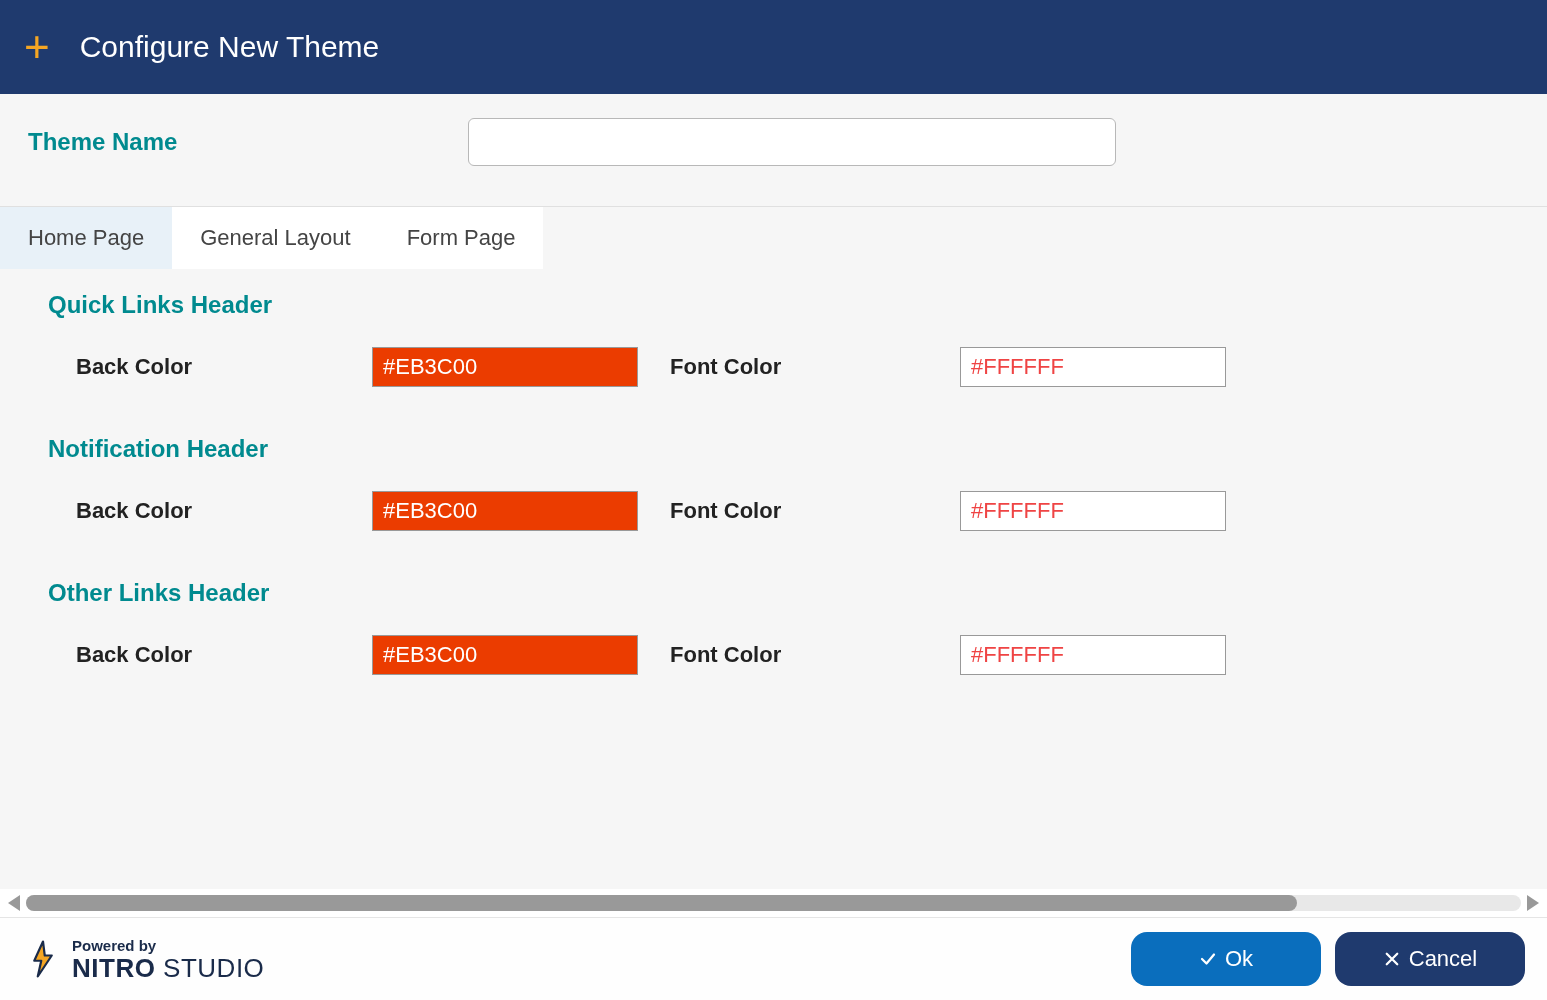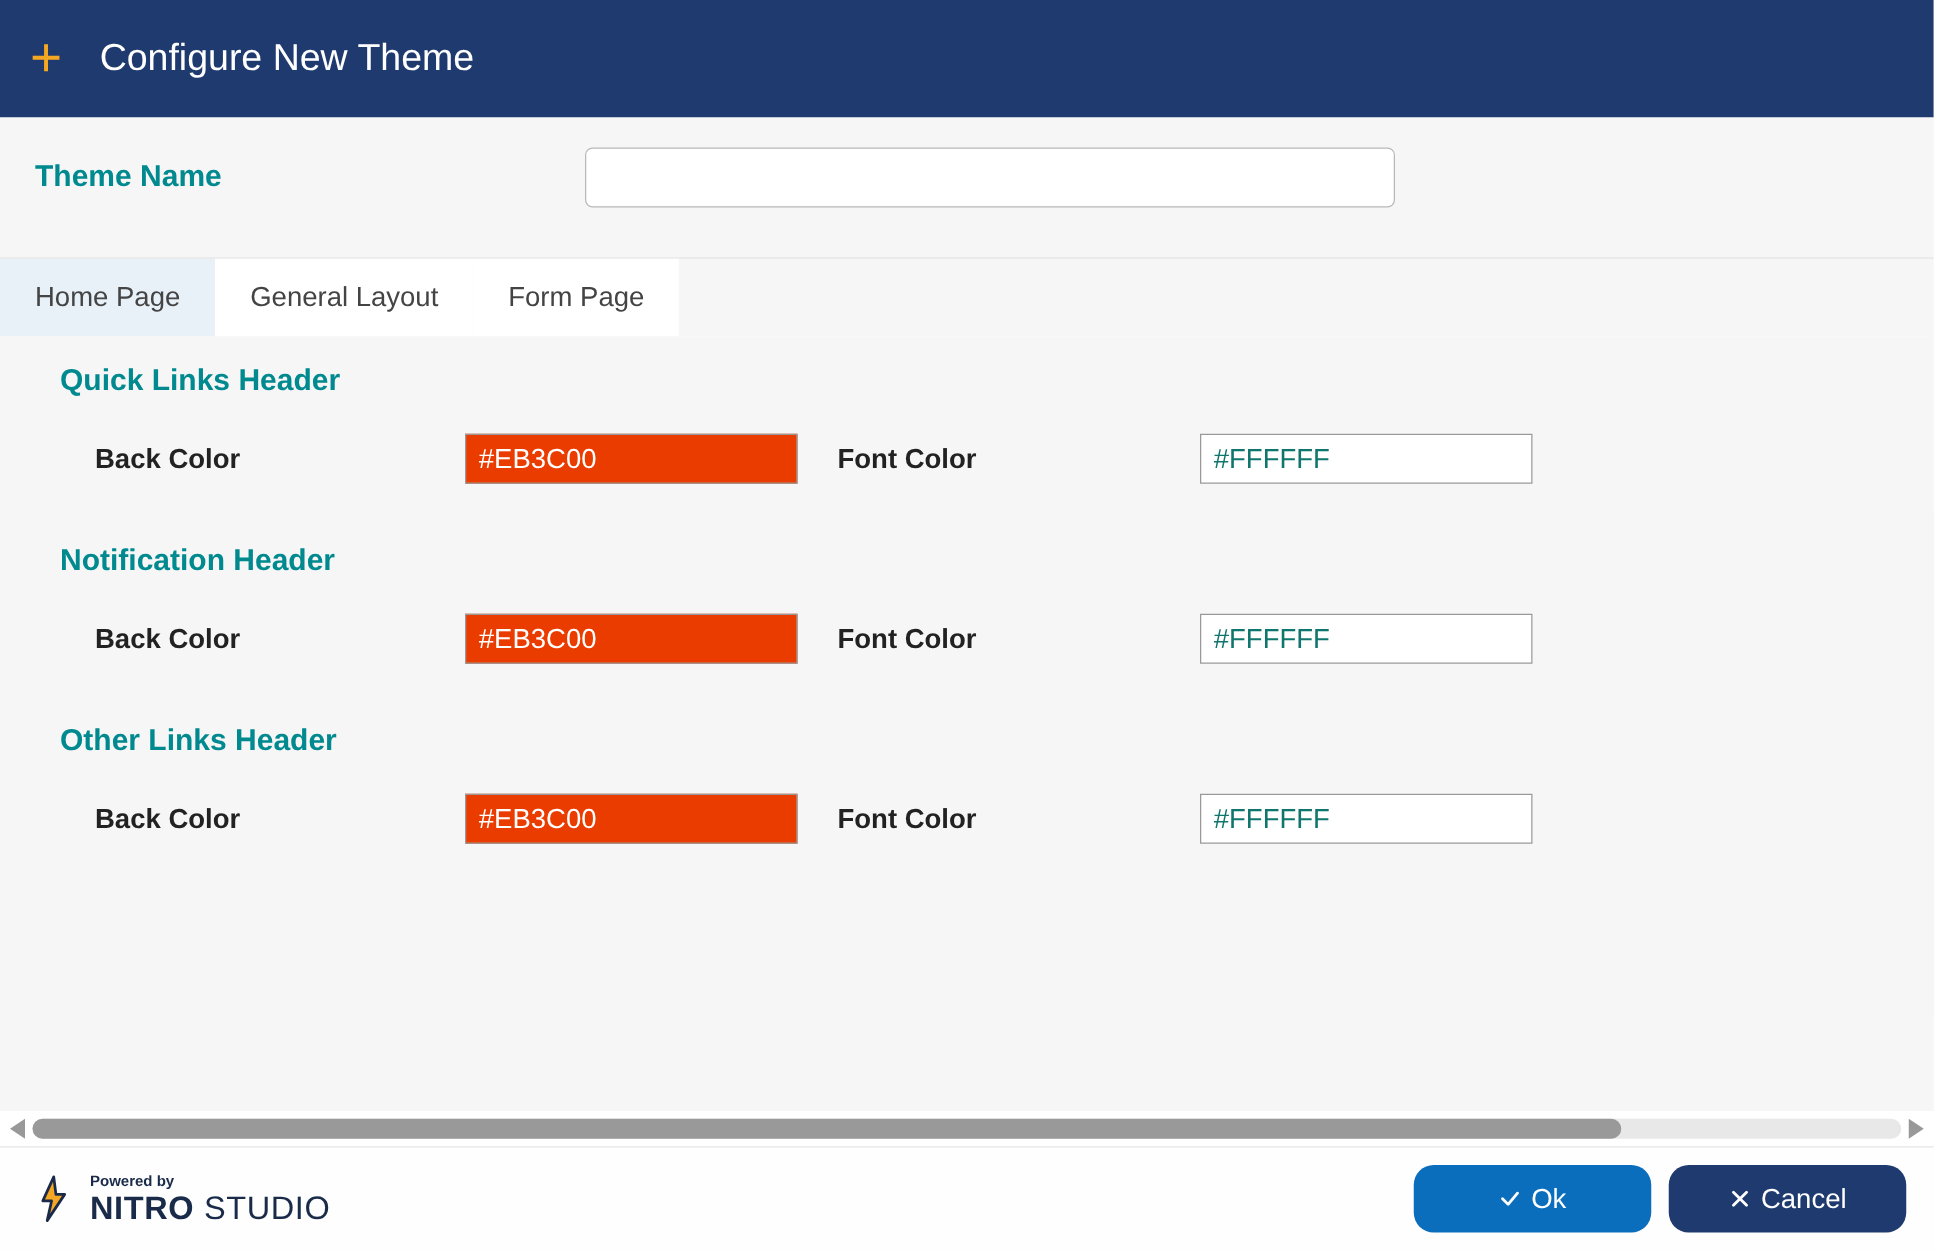--- a/index.html
+++ b/index.html
@@ -105,21 +105,21 @@
       font-weight: 400;
       background: #EB3C00;
     }
     .color-input-white {
       width: 266px;
       height: 40px;
       border: 1px solid #999;
       padding: 6px 10px;
       font-size: 22px;
       background: #fff;
-      color: #0f766e;
+      color: #ef4444;
     }
     .field-label2 {
       font-size: 22px;
       font-weight: 600;
       color: #222;
       width: 290px;
       margin-left: 32px;
     }
     .scroll-area {
       background: #fff;
@@ -176,21 +176,21 @@
     .logo-icon {
       width: 42px;
       height: 42px;
     }
     .logo-text {
       display: flex;
       flex-direction: column;
       line-height: 1;
     }
     .logo-powered {
-      font-size: 12px;
+      font-size: 15px;
       color: #1a2b4a;
       font-weight: 600;
       margin-bottom: 2px;
     }
     .logo-brand {
       font-size: 26px;
       font-weight: 800;
       color: #1a2b4a;
       letter-spacing: 0.5px;
     }

